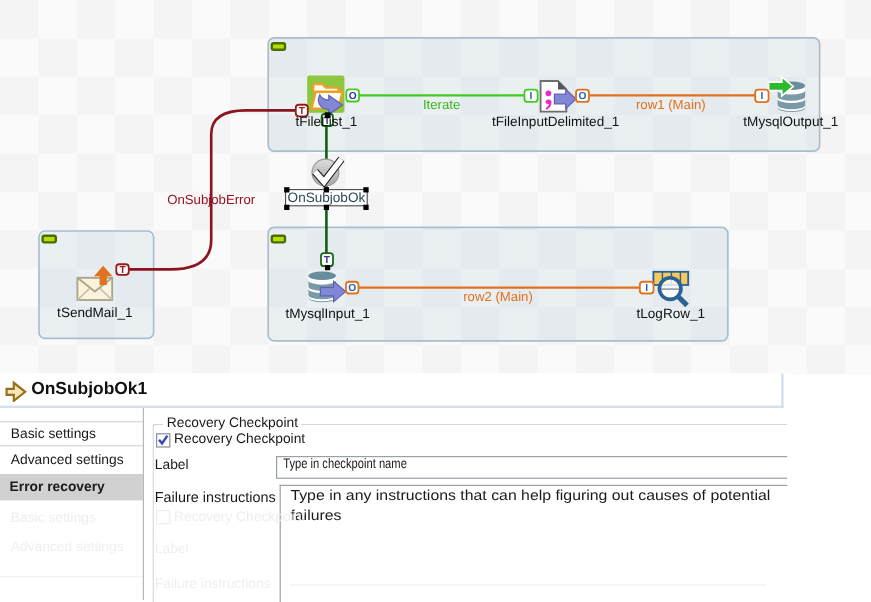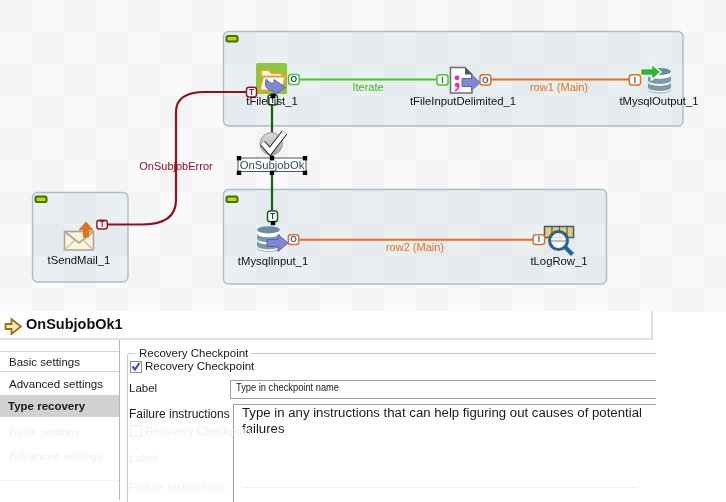--- a/index.html
+++ b/index.html
@@ -155,21 +155,21 @@
   <svg width="22" height="18" style="position:absolute;left:4px;top:6px" xmlns="http://www.w3.org/2000/svg">
     <path d="M1.5,7 h6 v-5 l9.5,7.5 -9.5,7.5 v-5 h-6 z" fill="#f5e7bd" stroke="#9a7014" stroke-width="1.8"></path>
   </svg>
   <div class="t" style="left:26px;top:5px;font-size:14.5px;font-weight:bold;color:#111;">OnSubjobOk1</div>
 
   <div style="position:absolute;left:0;top:40px;width:119px;height:1px;background:#d6d6d6;"></div>
   <div class="t" style="left:9px;top:45px;">Basic settings</div>
   <div style="position:absolute;left:0;top:60px;width:119px;height:1px;background:#d6d6d6;"></div>
   <div class="t" style="left:9px;top:67px;">Advanced settings</div>
   <div style="position:absolute;left:0;top:84px;width:119px;height:22px;background:#d1d1d2;"></div>
-  <div class="t" style="left:8px;top:89px;font-weight:bold;">Type recovery</div>
+  <div class="t" style="left:8px;top:89px;font-weight:bold;">Error recovery</div>
   <div class="t" style="left:9px;top:115px;color:#edeef2;">Basic settings</div>
   <div class="t" style="left:9px;top:139px;color:#eeeff3;">Advanced settings</div>
   <div style="position:absolute;left:0;top:169px;width:119px;height:1px;background:#f2f2f4;"></div>
   <div style="position:absolute;left:119px;top:29px;width:1px;height:160px;background:#b6b6b6;"></div>
 
   <div style="position:absolute;left:127px;top:42px;width:574px;height:160px;border:1px solid #bfcbd9;border-bottom:none;border-radius:3px 3px 0 0;"></div>
   <div class="t" style="left:136px;top:36px;background:#fff;padding:0 3px;">Recovery Checkpoint</div>
 
   <div style="position:absolute;left:130px;top:50px;width:10px;height:10px;border:1.5px solid #8a9095;background:#fdfdfd;"></div>
   <svg width="12" height="12" style="position:absolute;left:130px;top:50px" xmlns="http://www.w3.org/2000/svg">

